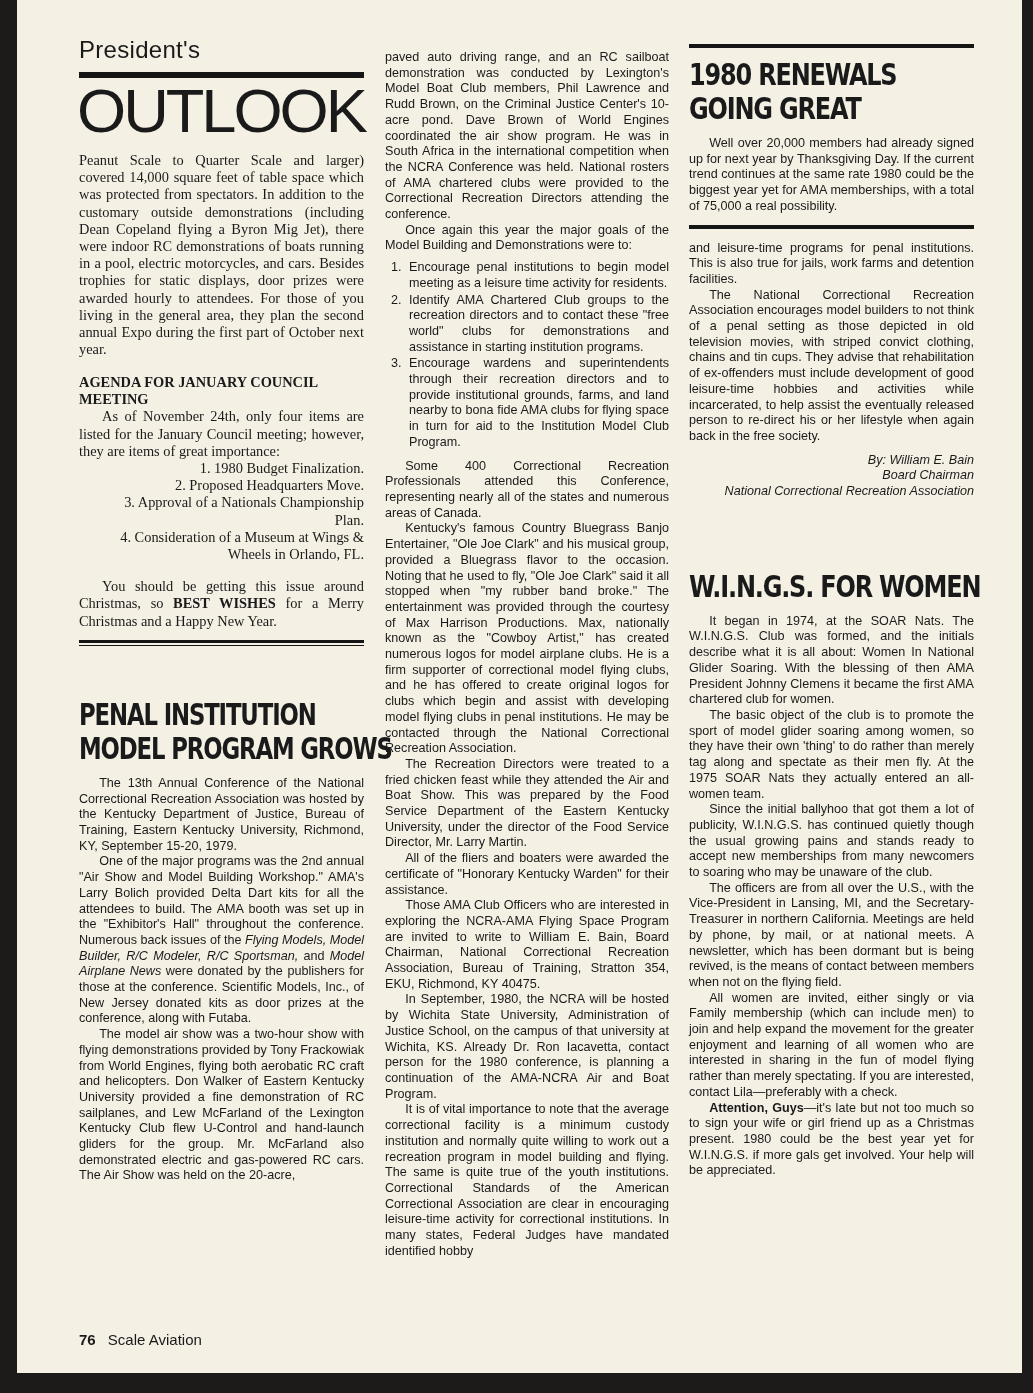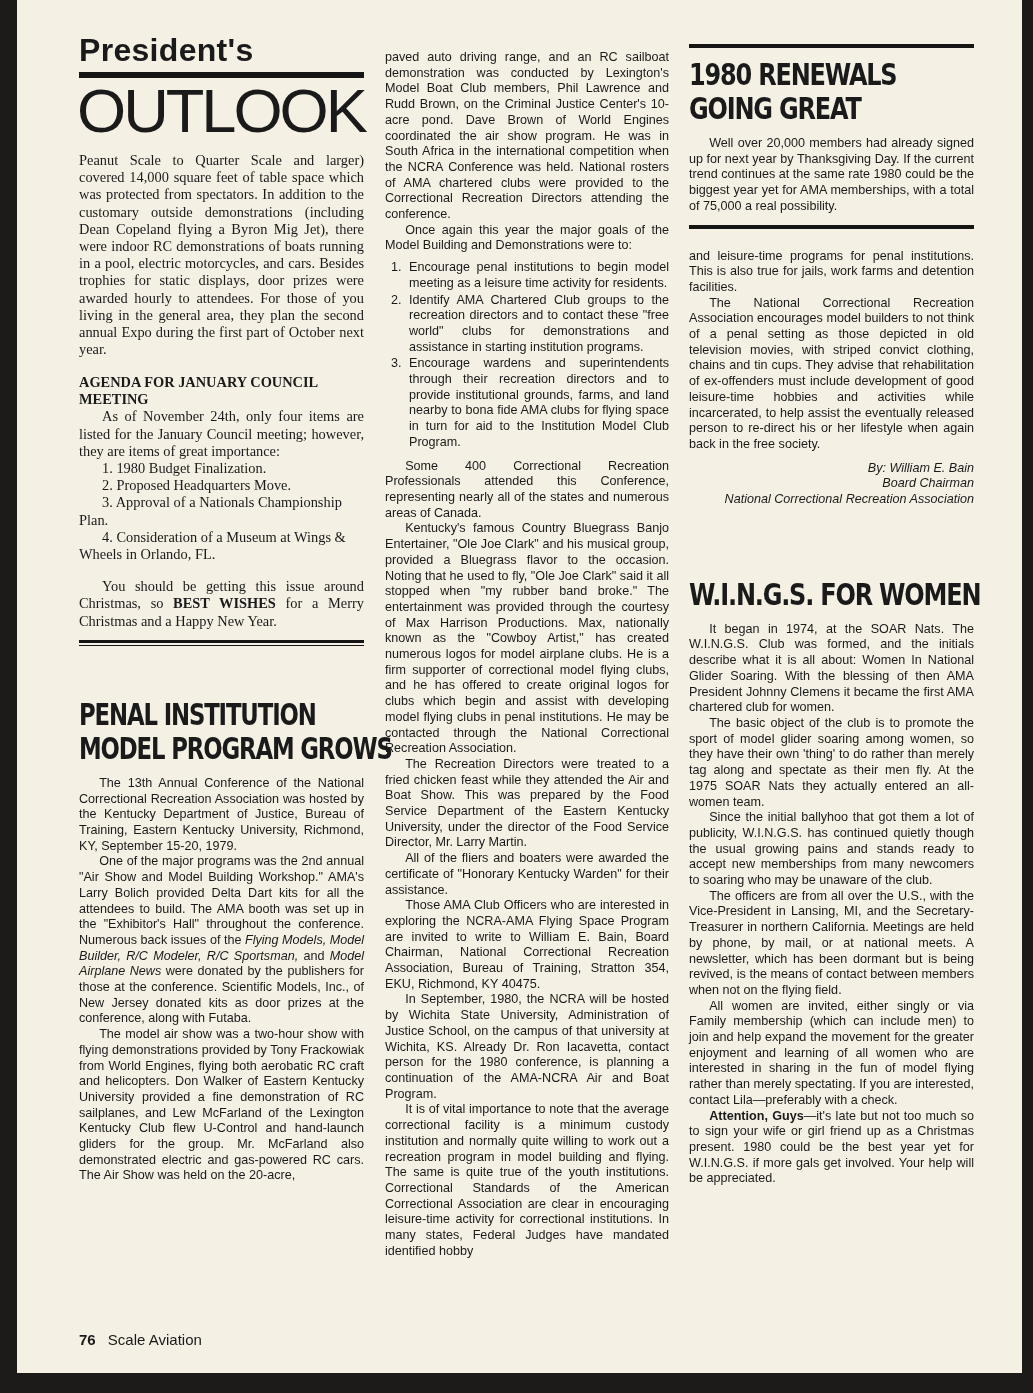--- a/index.html
+++ b/index.html
@@ -10,41 +10,41 @@
   .page {
     position:absolute; left:17px; top:0; width:1005px; height:1373px;
     background:#f4f0e4;
   }
   .col { position:absolute; font-size:13.2px; line-height:15.6px; }
   .col1 { left:62px; top:34px; width:285px; font-size:14.4px; line-height:17.2px; }
   .col2 { left:368px; top:50px; width:284px; font-family:Liberation Sans, sans-serif; font-size:12.6px; line-height:15.7px; }
   .col3 { left:672px; top:44px; width:285px; font-family:"Liberation Sans", sans-serif; font-size:12.6px; line-height:15.7px; }
   p { margin:0; text-align:justify; text-indent:1.6em; }
   p.noind { text-indent:0; }
-  .pres { font-family:"Liberation Sans", sans-serif; font-weight:bold; font-size:32px; line-height:32px; letter-spacing:0.3px; margin:0 0 6px 0;}
+  .pres { font-family:"Liberation Sans", sans-serif; font-weight:normal; font-size:24px; line-height:32px; letter-spacing:0.3px; margin:0 0 6px 0;}
   .rule-thick { height:6px; background:#151515; margin:0; }
   .outlook { font-family:"Liberation Sans", sans-serif; font-weight:normal; font-size:62px; line-height:62px; letter-spacing:-3px; margin:2px 0 10px -2px; transform:scaleX(1.02); transform-origin:left; }
   .sub { font-weight:bold; font-size:14.4px; line-height:17px; margin-top:16px; text-align:left; }
-  .agenda-item { text-indent:1.6em; text-align:left; }
+  .agenda-item { text-indent:1.6em; text-align:right; }
   .gap { height:15px; }
   .double-rule { margin-top:10px; border-top:3px solid #151515; border-bottom:1px solid #151515; height:2px; }
   .headline {
     font-family:"DejaVu Sans", sans-serif; font-weight:bold; text-transform:uppercase;
     font-size:30px; line-height:34px; letter-spacing:-1.5px; transform:scaleX(0.82); transform-origin:left;
     white-space:nowrap; margin:0;
   }
   .h-penal { margin-top:52px; margin-bottom:10px; }
   .h-penal .headline { transform:scaleX(0.76); }
   ol.goals { margin:6px 0 8px 0; padding:0 0 0 20px; }
   ol.goals li { text-align:justify; margin-bottom:1px; padding-left:4px; }
   .box-rule { height:4px; background:#151515; }
   .renew-head { margin:10px 0 10px 0; }
   .renew-head .headline { transform:scaleX(0.8); }
   .box-body { margin-bottom:10px; }
-  .after-box { margin-top:20px; }
+  .after-box { margin-top:12px; }
   .sig { text-align:right; font-style:italic; margin-top:8px; }
   .sig div { line-height:15.7px; }
   .wings-head { margin-top:70px; margin-bottom:10px; }
   .wings-head .headline { transform:scaleX(0.8); }
   .folio {
     position:absolute; left:62px; top:1331px; font-family:"Liberation Sans", sans-serif; font-size:15px;
   }
   .folio .num { font-weight:bold; margin-right:8px; }
   i { font-style:italic; }
   b { font-weight:bold; }

